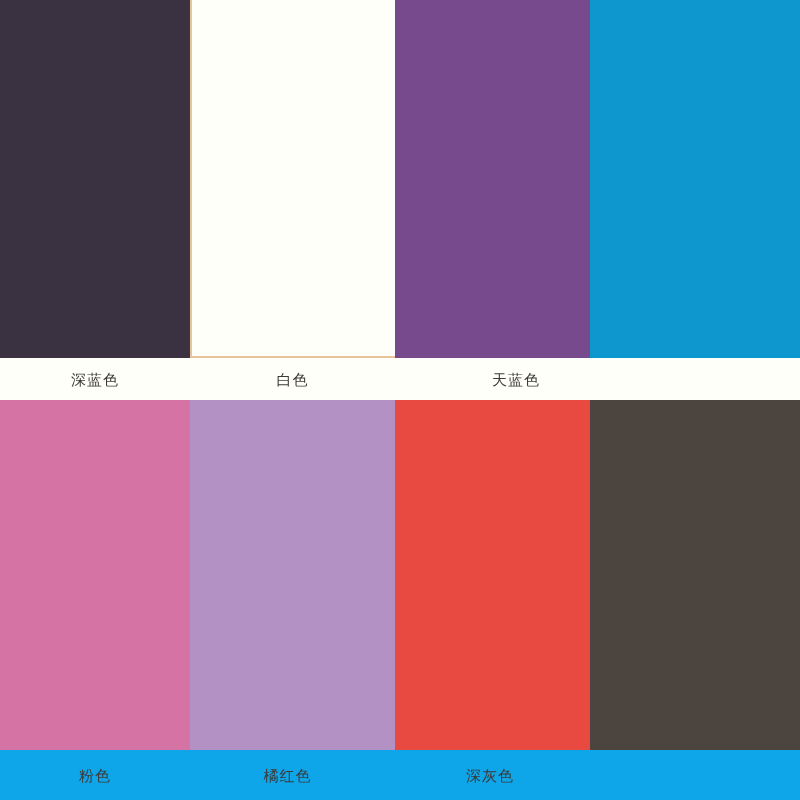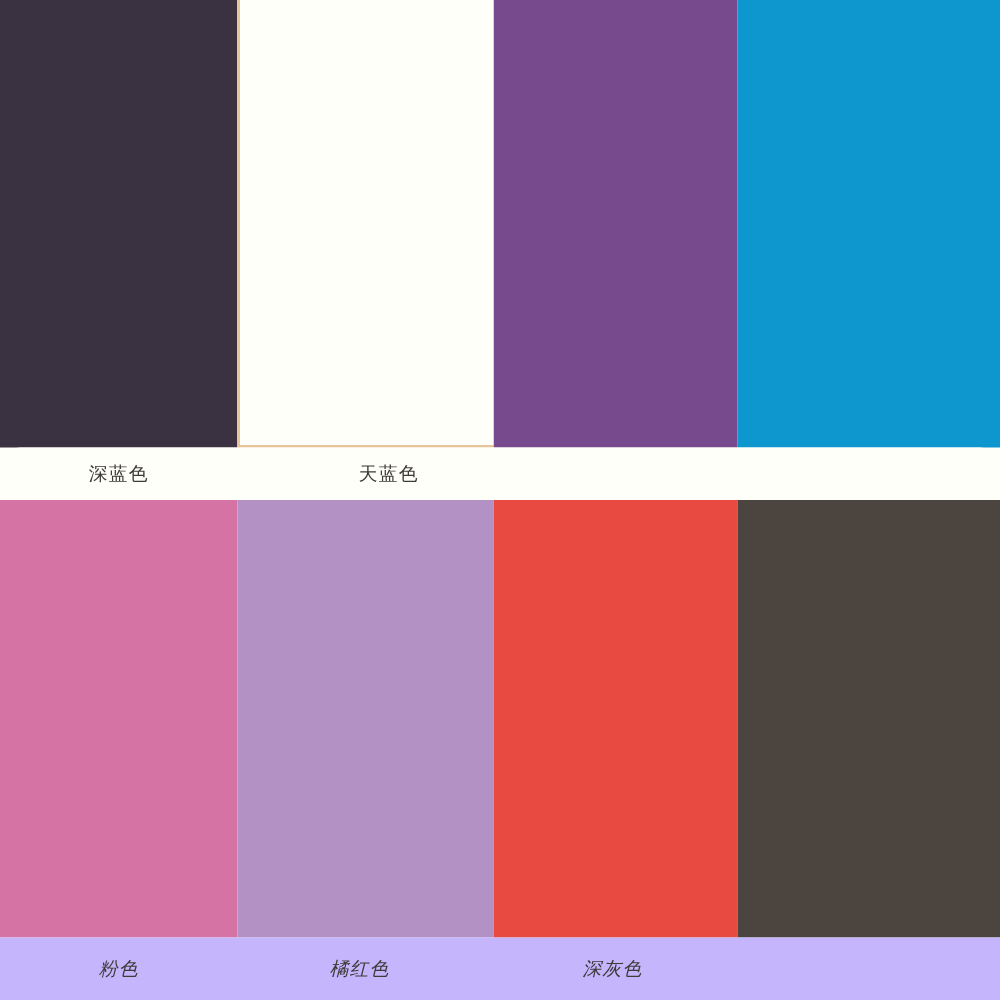--- a/index.html
+++ b/index.html
@@ -87,41 +87,44 @@
 
   <div class="palette-row row-top">
 
     <div class="swatch-strip">
       <div class="swatch col-0" style="background-color: rgb(58, 49, 65);"></div>
       <div class="swatch swatch-white col-1" style="background-color: rgb(255, 255, 250); border-left-color: rgb(232, 196, 154); border-bottom-color: rgb(232, 196, 154);"></div>
       <div class="swatch col-2" style="background-color: rgb(118, 74, 140);"></div>
       <div class="swatch col-3" style="background-color: rgb(13, 151, 206);"></div>
     </div>
 
-    <div class="label-strip" style="background-color: rgb(255, 255, 250); border-radius: 16px;">
+    <div class="label-strip" style="background-color: rgb(255, 255, 250);">
       <div class="label-cell col-0">
         <span class="label-text" style="color: rgb(61, 58, 56);">深蓝色</span>
+      </div>
+      <div class="label-cell col-1">
+        <span class="label-text" style="color: rgb(61, 58, 56);">白色</span>
       </div>
       <div class="label-cell col-3">
         <span class="label-text" style="color: rgb(61, 58, 56); margin-left: 32px;">天蓝色</span>
       </div>
     </div>
 
   </div>
 
   <div class="palette-row row-bottom">
 
     <div class="swatch-strip">
       <div class="swatch col-0" style="background-color: rgb(213, 115, 165);"></div>
       <div class="swatch col-1" style="background-color: rgb(180, 145, 196);"></div>
       <div class="swatch col-2" style="background-color: rgb(232, 74, 65);"></div>
       <div class="swatch col-3" style="background-color: rgb(76, 68, 62);"></div>
     </div>
 
-    <div class="label-strip" style="background-color: #c4b5fd; font-style: italic;">
+    <div class="label-strip" style="background-color: #0ea5e9;">
       <div class="label-cell col-0">
         <span class="label-text" style="color: rgb(61, 58, 56);">粉色</span>
       </div>
       <div class="label-cell col-2">
         <span class="label-text" style="color: rgb(61, 58, 56);">橘红色</span>
       </div>
       <div class="label-cell col-3">
         <span class="label-text" style="color: rgb(61, 58, 56);">深灰色</span>
       </div>
     </div>

